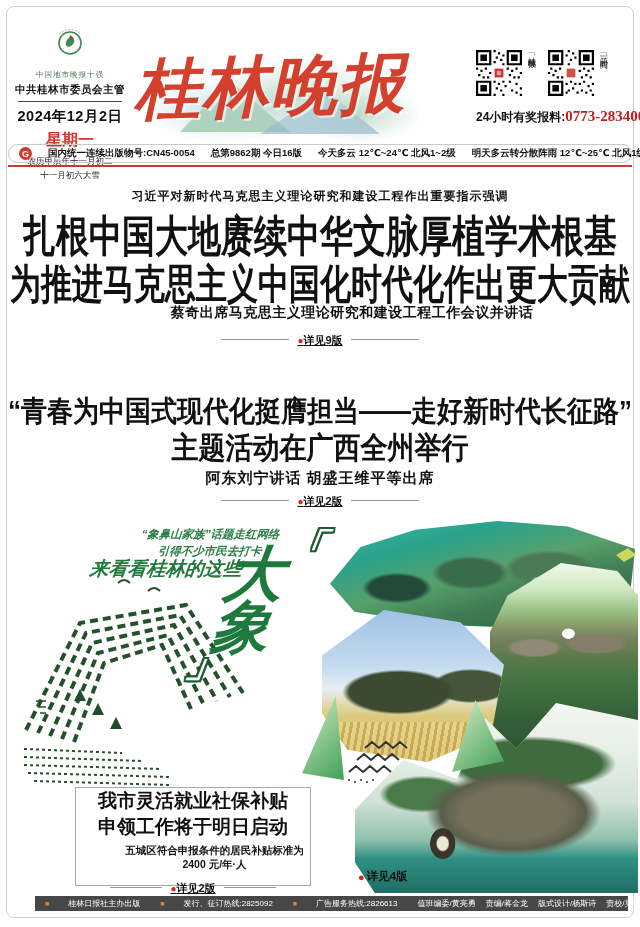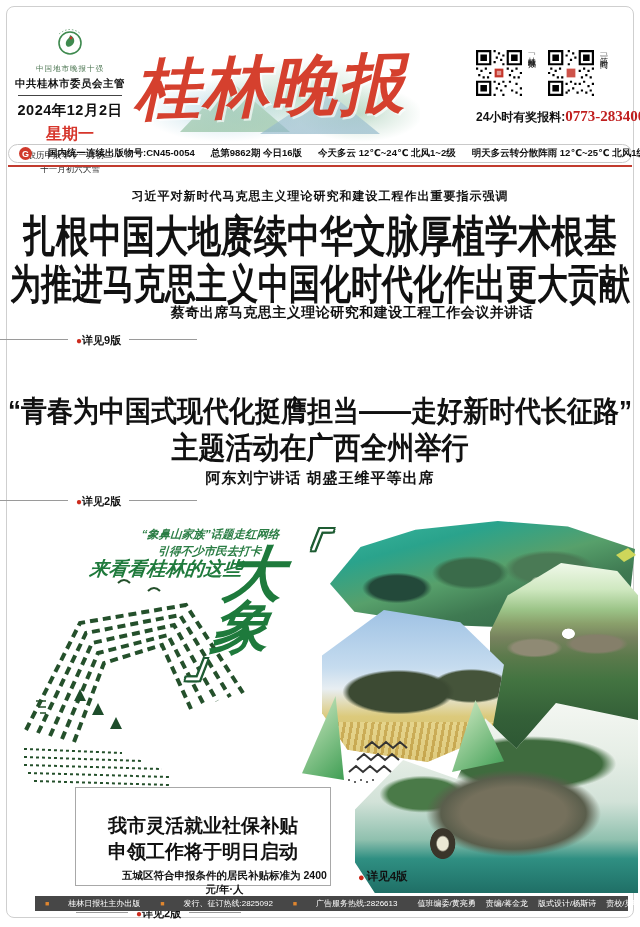--- a/index.html
+++ b/index.html
@@ -4,21 +4,21 @@
 <style>
   html,body{margin:0;padding:0;background:#fff;}
   .page{position:relative;width:640px;height:927px;background:#fff;overflow:hidden;
         font-family:"Liberation Sans","DejaVu Sans",sans-serif;color:#111;}
   .sheet-border{position:absolute;left:6px;top:6px;right:6px;bottom:9px;
         border:1px solid #cfcfcf;border-radius:8px;pointer-events:none;}
   .abs{position:absolute;}
   .ctr{text-align:center;width:100%;left:0;}
   
   .mh-left{left:14px;top:24px;width:112px;text-align:center;}
-  .mh-award{font-size:7.5px;color:#47724d;letter-spacing:1px;margin-top:2px;}
+  .mh-award{font-size:7.5px;color:#47724d;letter-spacing:1px;margin-top:8px;}
   .mh-super{font-size:10.5px;font-weight:bold;margin-top:3px;letter-spacing:.5px;}
   .mh-rule{height:1px;background:#444;margin:4px 4px 5px;}
   .mh-date{font-size:14.5px;font-weight:bold;letter-spacing:.5px;}
   .mh-week{font-size:16px;font-weight:bold;color:#d6352b;margin-top:4px;}
   .mh-lunar{font-size:8.5px;margin-top:4px;line-height:1.6;color:#222;}
   .title-wrap{left:120px;top:30px;width:300px;height:112px;}
   .title-bg{position:absolute;inset:0;
      background:radial-gradient(ellipse 120px 45px at 35% 72%,rgba(150,200,215,.55),transparent 70%),
                 radial-gradient(ellipse 140px 55px at 60% 60%,rgba(160,205,175,.6),transparent 70%),
                 radial-gradient(ellipse 90px 40px at 80% 75%,rgba(140,190,160,.5),transparent 70%);}
@@ -42,21 +42,21 @@
      font-size:9.5px;font-weight:bold;white-space:nowrap;}
   .glogo{width:13px;height:13px;border-radius:50%;background:#d0392b;color:#fff;display:inline-flex;
      align-items:center;justify-content:center;font-size:9px;font-weight:bold;flex:0 0 auto;}
   .redline{left:8px;top:165px;width:624px;height:2px;background:#c23b2e;}
   
   .kicker{top:188px;font-size:12px;font-weight:bold;letter-spacing:1px;}
   .h1a{top:207px;font-size:33px;font-weight:900;transform:scaleY(1.32);transform-origin:center top;
        letter-spacing:0;white-space:nowrap;}
   .h1b{top:257px;font-size:31px;font-weight:900;transform:scaleY(1.32);transform-origin:center top;white-space:nowrap;}
   .s1sub{top:304px;font-size:14px;font-weight:bold;letter-spacing:.5px;padding-left:32px;}
-  .see{display:flex;align-items:center;gap:8px;}
+  .see{display:flex;align-items:center;justify-content:center;gap:8px;text-decoration:underline;}
   .see .rule{width:68px;height:1px;background:#9a9a9a;}
   .see .dot{color:#cc2b1d;font-size:10px;line-height:1;}
   .see .txt{font-size:11px;font-weight:bold;color:#111;}
   .s1see{top:330px;}
   .h2a{top:392px;font-size:26px;font-weight:900;transform:scaleY(1.12);transform-origin:center top;white-space:nowrap;}
   .h2b{top:428px;font-size:27px;font-weight:900;transform:scaleY(1.12);transform-origin:center top;}
   .s2sub{top:469px;font-size:15px;font-weight:bold;letter-spacing:1px;}
   .s2see{top:491px;}
   
   .tagline{left:112px;top:526px;width:196px;text-align:center;font-size:11.5px;font-weight:bold;
@@ -102,22 +102,22 @@
   .w1{left:302px;top:696px;width:42px;height:84px;clip-path:polygon(0 92%,80% 0,100% 100%);}
   .w2{left:452px;top:700px;width:52px;height:72px;clip-path:polygon(0 100%,45% 0,100% 85%);}
   .w3{left:616px;top:548px;width:20px;height:14px;background:#cdd65a;
       clip-path:polygon(0 50%,60% 0,100% 50%,40% 100%);}
   .lineart{left:18px;top:575px;z-index:2;}
   .zigzag{left:345px;top:738px;z-index:4;}
   .fsee{left:358px;top:869px;z-index:5;display:flex;align-items:center;gap:2px;}
   .fsee .dot{color:#cc2b1d;font-size:11px;}
   .fsee .txt{font-size:11.5px;font-weight:bold;}
   
-  .subbox{left:75px;top:787px;width:256px;height:99px;border:1px solid #a8a8a8;background:#fff;
-     z-index:6;text-align:center;box-sizing:border-box;padding-top:25px;}
+  .subbox{left:75px;top:787px;width:236px;height:99px;border:1px solid #a8a8a8;background:#fff;
+     z-index:6;text-align:center;box-sizing:border-box;padding-top:0;}
   .subbox .h{font-size:19px;font-weight:900;line-height:1.35;}
   .subbox .s{font-size:10.5px;font-weight:bold;margin-top:5px;margin-left:43px;}
   .subbox .see{margin-top:6px;}
   .subbox .see .rule{width:52px;}
   
   .footbar{left:35px;top:896px;width:593px;height:15px;background:#474747;color:#fff;z-index:7;
      display:flex;align-items:center;gap:20px;padding:0 10px;box-sizing:border-box;
      font-size:8px;white-space:nowrap;}
   .footbar .grp{display:flex;align-items:center;gap:19px;}
   .footbar .blt{color:#e0862f;font-size:7px;}

